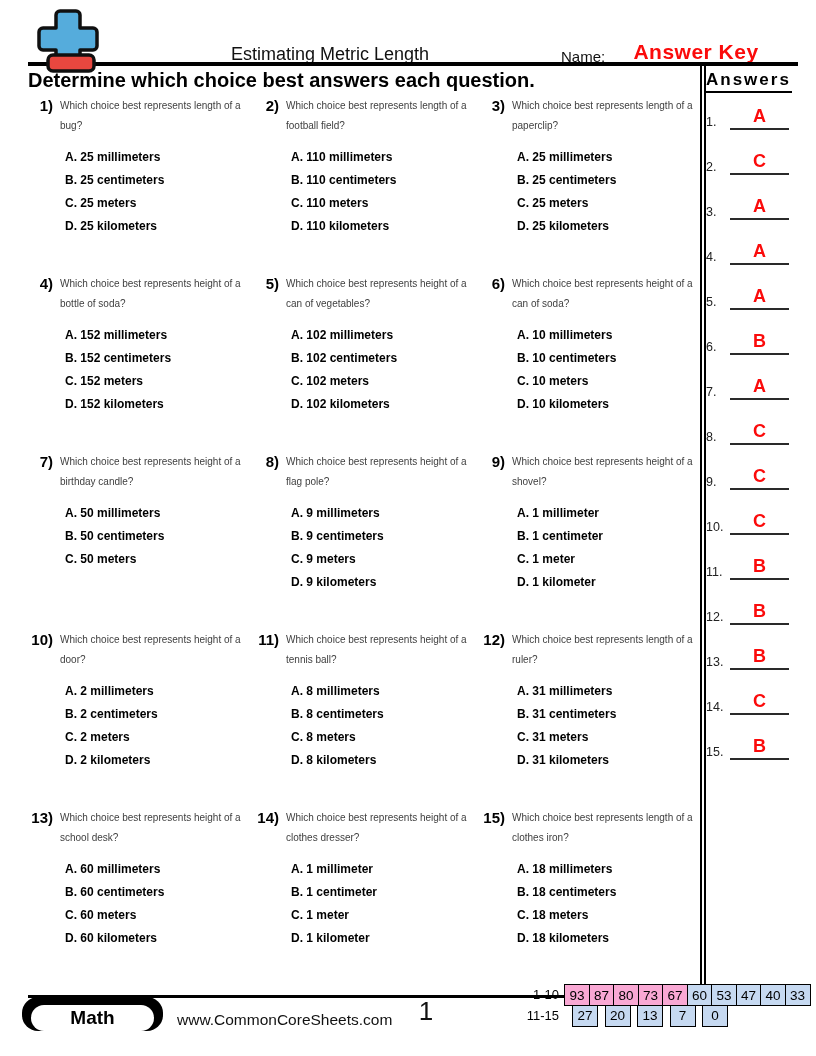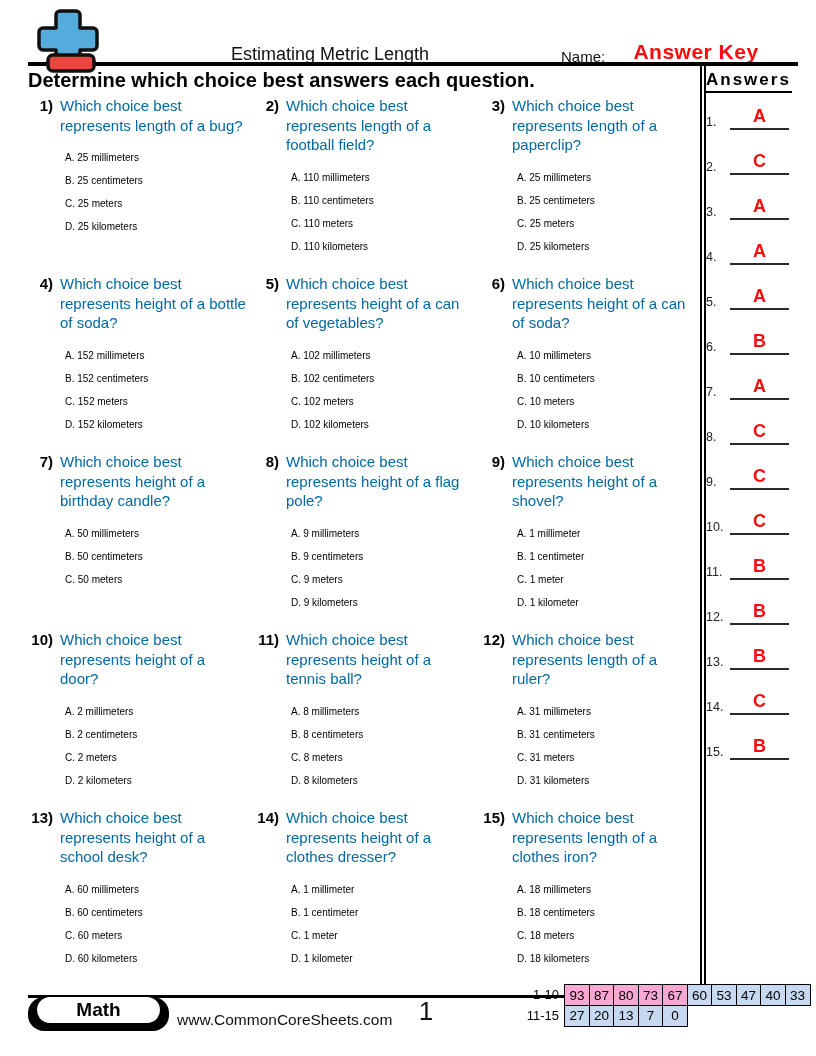--- a/index.html
+++ b/index.html
@@ -30,34 +30,34 @@
               border-bottom:2px solid #2a2a2a; }
   .ans-letter { position:absolute; left:28px; right:5px; bottom:13px; text-align:center;
                 font-size:18px; font-weight:bold; color:var(--answer-red,#f00); }
 
   .qgrid { position:absolute; left:24px; top:96px; width:678px;
            display:grid; grid-template-columns:repeat(3,1fr); grid-auto-rows:178px; }
   .q { display:flex; }
   .qn { width:36px; min-width:36px; text-align:right; padding-right:7px;
         font-weight:bold; font-size:15px; line-height:19.5px; color:#000; }
   .qc { flex:1; padding-right:4px; }
-  .stem { font-size:15px; line-height:19.5px; margin-bottom:11px; color:#0369a1; }
-  .choice { font-size:10px; line-height:23px; padding-left:5px; color:#000; }
+  .stem { font-size:10px; line-height:19.5px; margin-bottom:11px; color:#404040; }
+  .choice { font-size:12px; line-height:23px; padding-left:5px; color:#000;font-weight:bold; }
 
   .ftr-line { position:absolute; left:28px; top:995px; width:770px; height:3px; background:#000; }
-  .badge { position:absolute; left:28px; top:997px; width:141px; height:34px; background:#000;
-           border-radius:16px; display:flex; align-items:flex-start; justify-content:center; }
+  .badge { position:absolute; left:22px; top:997px; width:141px; height:34px; background:#000;
+           border-radius:16px; display:flex; align-items:flex-end; justify-content:center; }
   .badge-pill { background:#fff; border-radius:13px; width:123px; height:26px; display:flex;
                 align-items:center; justify-content:center; font-size:19px; font-weight:bold; color:#000; }
   .website { position:absolute; left:177px; top:1011px; font-size:15.5px; color:#111; }
   .pagenum { position:absolute; left:396px; top:996px; width:60px; text-align:center;
              font-size:26px; color:#111; }
   .score { position:absolute; left:524px; top:984px; }
   .score-row { display:flex; height:22px; }
-  .score-row + .score-row { margin-top:-1.5px; }
+  .score-row + .score-row { margin-top:-1.5px;gap:8px; }
   .score-label { width:40px; text-align:right; padding-right:5px; margin-right:1.5px;
                  font-size:13px; line-height:22px; color:#000; }
   .sc { width:26px; height:22px; border:1.5px solid #000; margin-left:-1.5px;
         display:flex; align-items:center; justify-content:center;
         font-size:13.5px; background:#f9a8d4; color:#000; }
   .sc.hl { background:var(--score-highlight,#c6d9f1); }
 </style>
 </head>
 <body>
 

